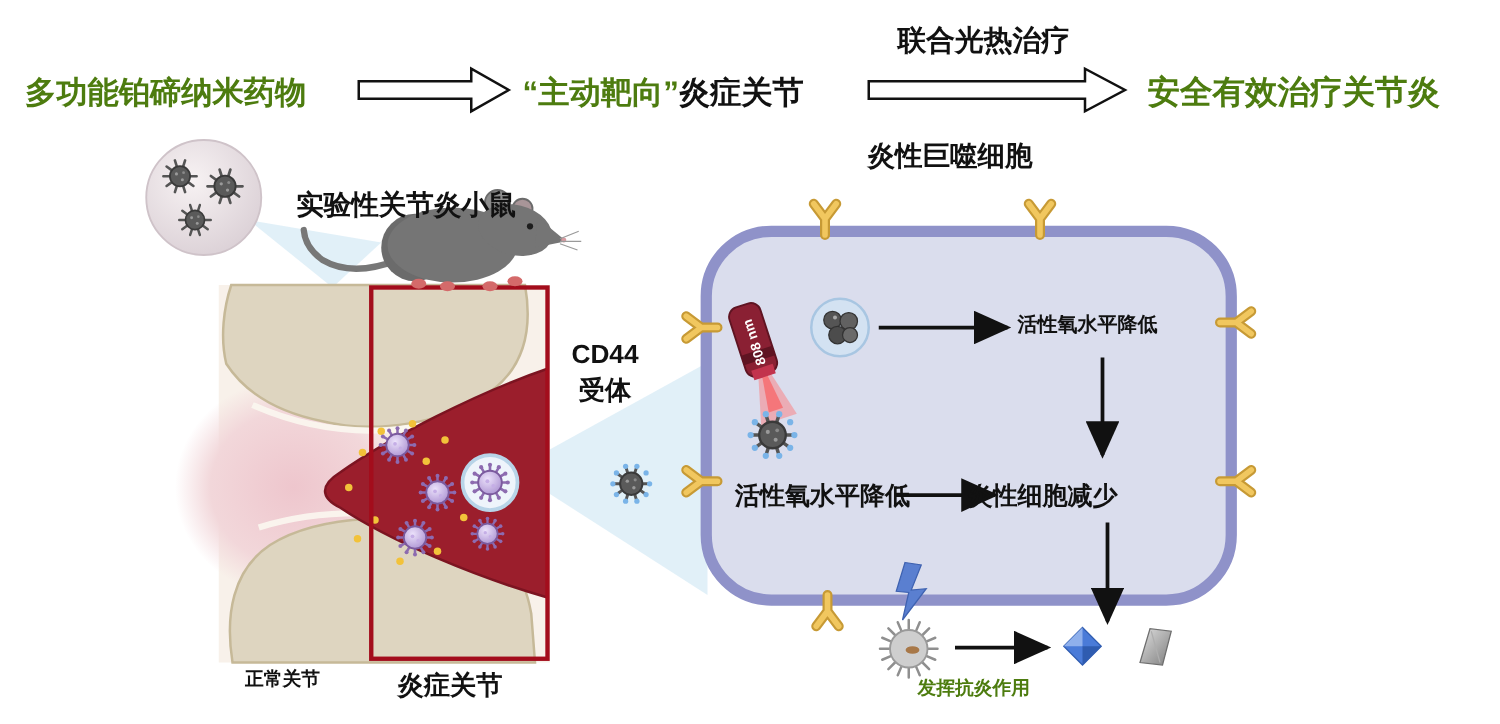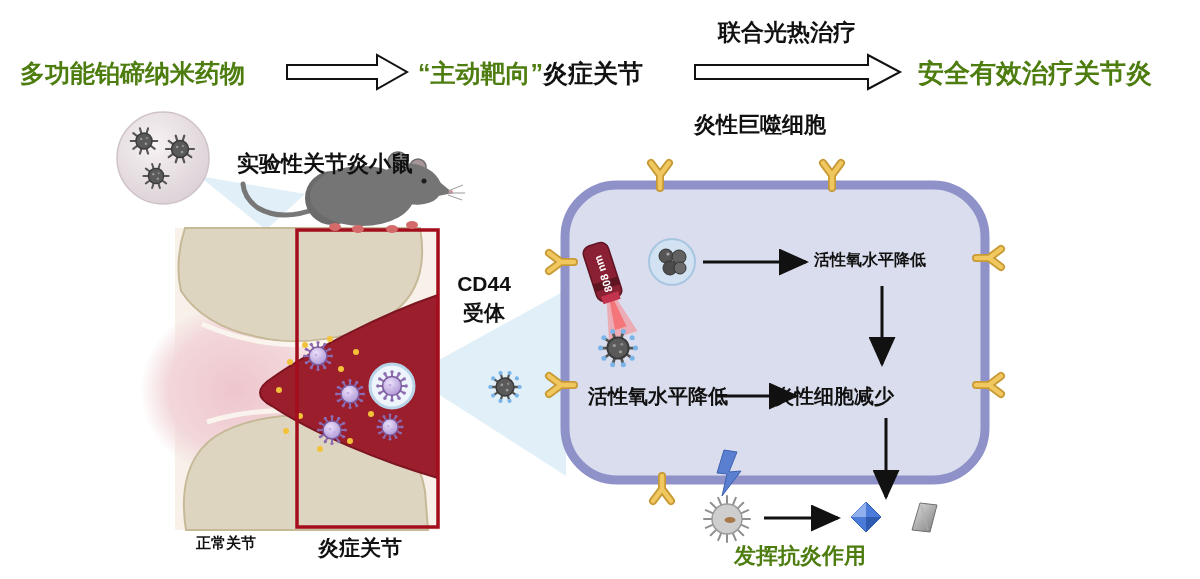--- a/index.html
+++ b/index.html
@@ -230,15 +230,15 @@
 <div class="lbl" style="left:814px;top:250px;font-size:16px;">活性氧水平降低</div>
 
 <div class="lbl" style="left:588px;top:383px;font-size:20px;">活性氧水平降低</div>
 
 <div class="lbl" style="left:774px;top:383px;font-size:20px;">炎性细胞减少</div>
 
 <div class="lbl" style="left:196px;top:534px;font-size:15px;">正常关节</div>
 
 <div class="lbl" style="left:318px;top:534px;font-size:21px;">炎症关节</div>
 
-<div class="lbl red" style="left:734px;top:541px;font-size:22px;">发挥抗炎作用</div>
+<div class="lbl red" style="left:734px;top:541px;font-size:15px;">发挥抗炎作用</div>
 
 </div>
 
 </body></html>

